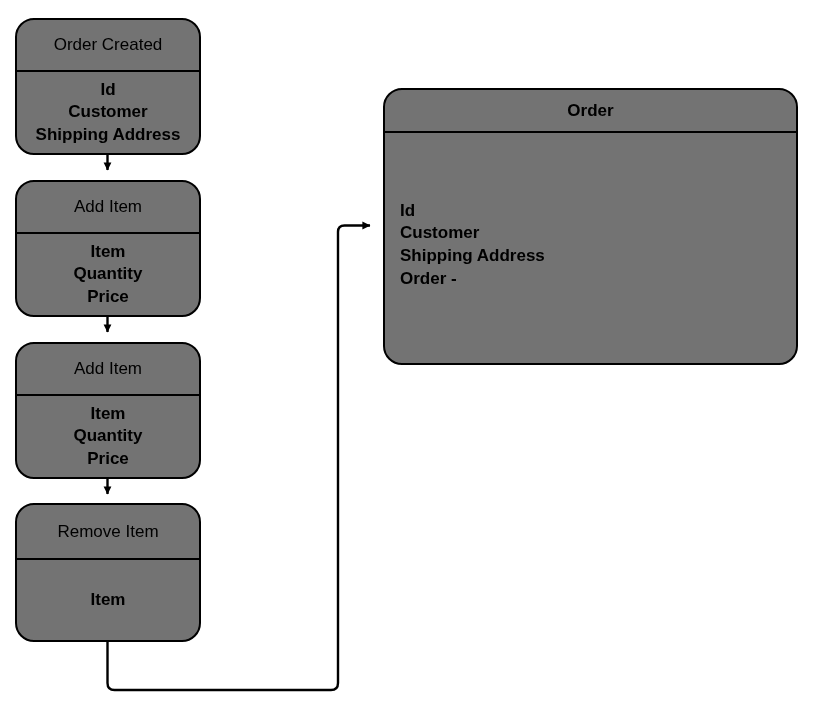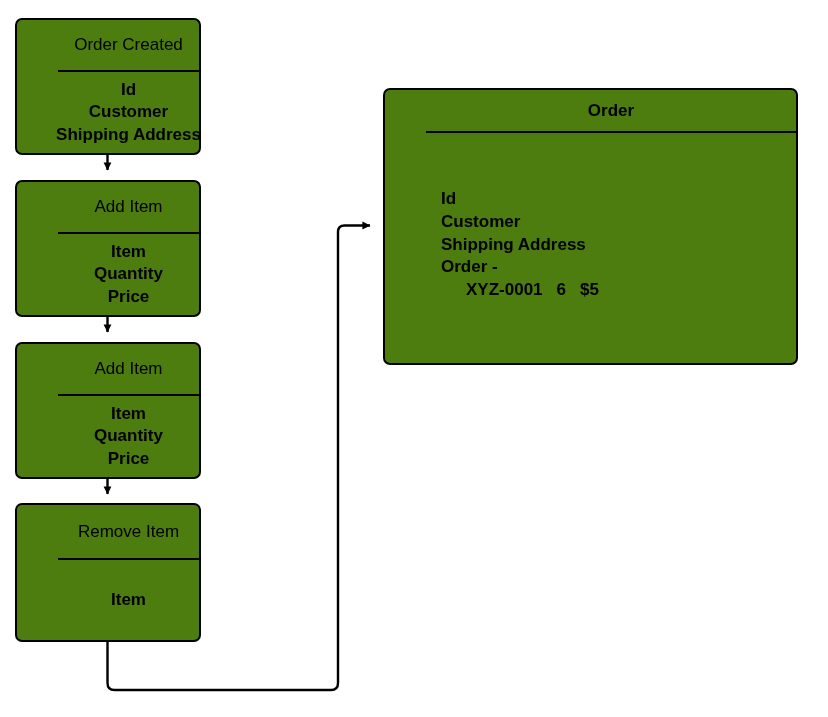--- a/index.html
+++ b/index.html
@@ -28,27 +28,26 @@
     top: 0;
     width: 828px;
     height: 717px;
     pointer-events: none;
   }
 
   
   .node {
     position: absolute;
     box-sizing: border-box;
-    background: #4d7c0f;
+    background: #737373;
     border: 2px solid #000000;
-    border-radius: 7px;
+    border-radius: 19px;
     display: flex;
     flex-direction: column;
     overflow: hidden;
-    padding-left: 41px;
   }
   .node-header {
     box-sizing: border-box;
     width: 100%;
     display: flex;
     align-items: center;
     justify-content: center;
     border-bottom: 2px solid #000000;
     font-size: 17px;
     color: #000000;
@@ -176,19 +175,16 @@
     </div>
   </div>
 
   <div class="node" id="node-order">
     <div class="node-header">Order</div>
     <div class="node-body">
       <div class="field">Id</div>
       <div class="field">Customer</div>
       <div class="field">Shipping Address</div>
       <div class="field">Order -</div>
-      <div class="field indent">
-        <span>XYZ-0001</span><span class="gap"></span><span>6</span><span class="gap"></span><span>$5</span>
-      </div>
     </div>
   </div>
 
 </div>
 
 </body></html>

